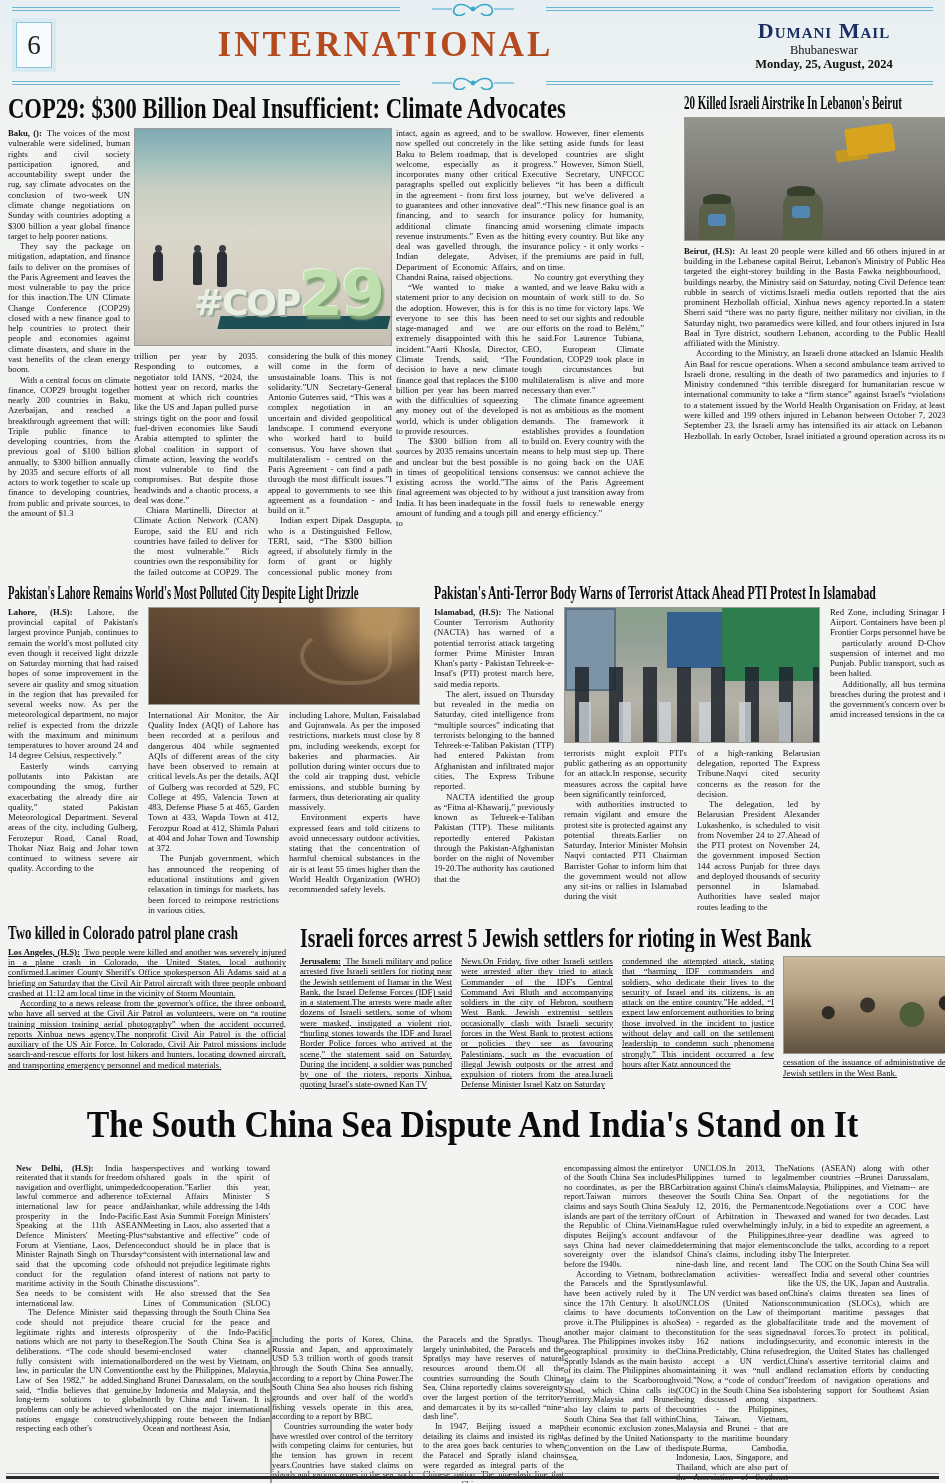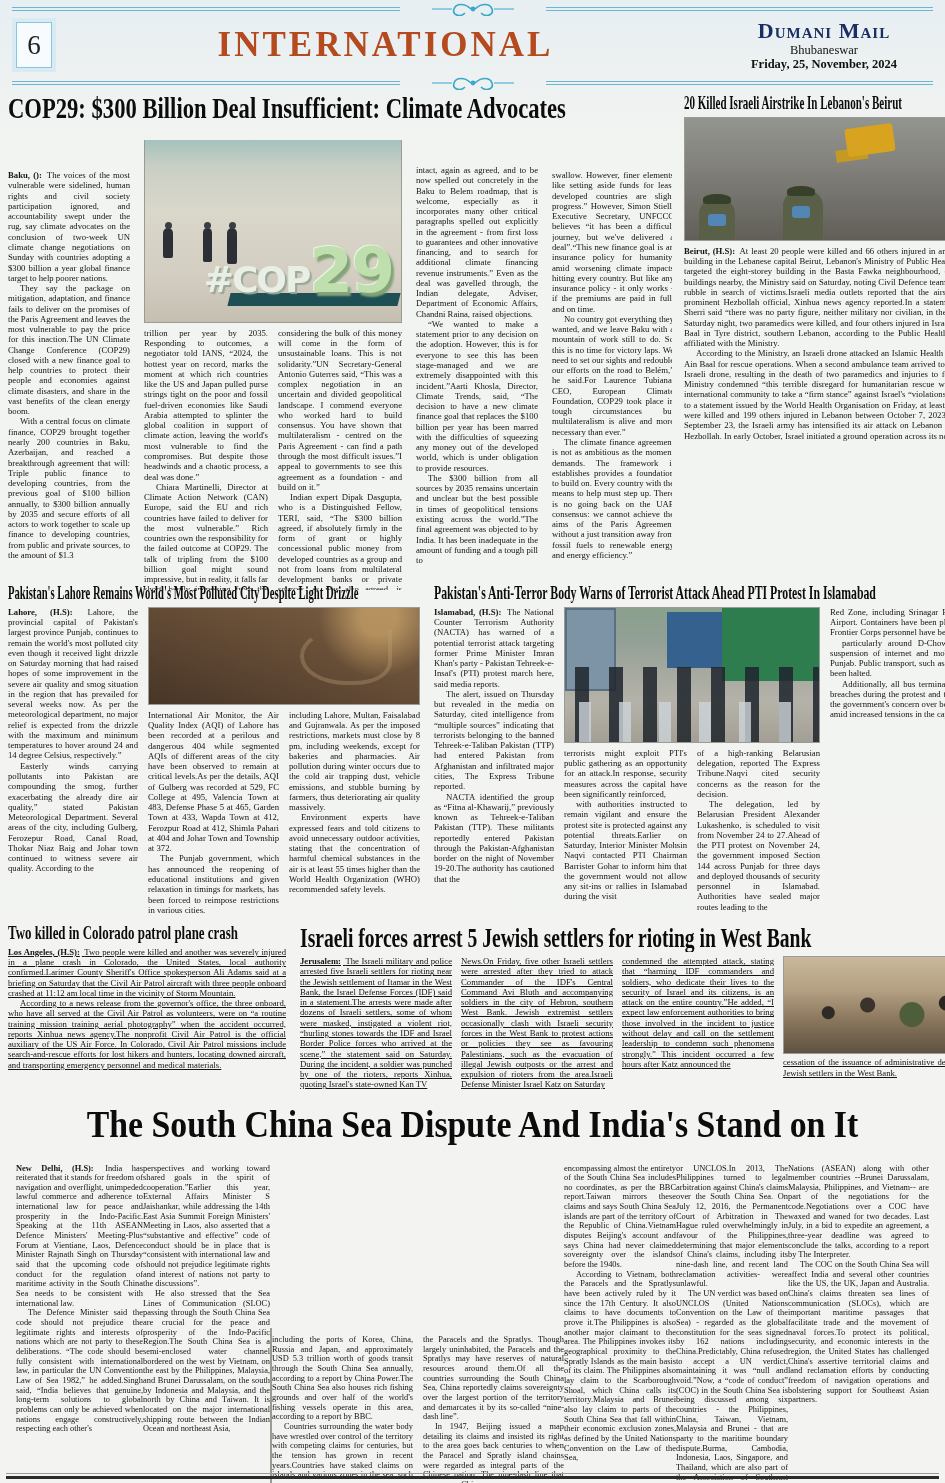--- a/index.html
+++ b/index.html
@@ -30,21 +30,21 @@
   .para.lead { text-indent: 0; }
   .dl { margin-right: 2px; }
   .col, .coltext { overflow: hidden; text-align: justify; font-size: 8.7px; line-height: 1.18; }
   .cont > .para:first-child, .cont > p:first-child { text-indent: 0; }
   .photo { position: relative; overflow: hidden; border: 1px solid #9b9b94; }
   
   .row-a { display: flex; gap: 12px; padding: 3px 8px 0; height: 490px; }
   .art-cop29 { width: 664px; flex: none; }
   .art-cop29 h1 { font-size: 29px; }
   .art-cop29 h1 .cz { transform: scaleX(.78); width: 129%; }
-  .body5 { display: flex; gap: 14px; margin-top: 17px; height: 450px; overflow: hidden; align-items: center; }
+  .body5 { display: flex; gap: 4px; margin-top: 5px; height: 450px; overflow: hidden; }
   .wcol { width: 122px; flex: none; }
   .mid5 { width: 258px; flex: none; display: flex; flex-direction: column; }
   .two { display: flex; gap: 10px; flex: 1; overflow: hidden; margin-top: 5px; }
   .two .col { width: 124px; }
   .cop29-photo { height: 218px; background: linear-gradient(180deg,#7fa9b3 0%,#9fc0bd 14%,#c9cfc4 28%,#dad7cb 48%,#d3cec1 78%,#c4bfb1 100%); }
   .letter-base { position: absolute; bottom: 16px; right: 2px; width: 170px; height: 13px; background: #1d4f55; transform: skewX(-14deg); }
   .cop29-letters { position: absolute; right: 8px; bottom: 20px; font-family: "DejaVu Sans", sans-serif; font-weight: 700; letter-spacing: -2px; line-height: 1; }
   .hashcop { font-size: 36px; color: #e9efe4; text-shadow: 2px 2px 1px #97a89a; }
   .n29 { font-size: 63px; color: #bfdfae; text-shadow: 3px 4px 2px #84a478, -1px -1px 0 #e8f5de; }
   .person { position: absolute; background: #2c3036; border-radius: 5px 5px 2px 2px; }
@@ -143,21 +143,21 @@
   </div>
 
   <header class="masthead">
     <div class="pagenum-box">
       <span>6</span>
     </div>
     <div class="section-title">INTERNATIONAL</div>
     <div class="brand-block">
       <div class="brand">Dumani Mail</div>
       <div class="city">Bhubaneswar</div>
-      <div class="date">Friday, 25, November, 2024</div>
+      <div class="date">Monday, 25, August, 2024</div>
     </div>
   </header>
 
   <div class="flourish">
     <span class="fl-line"></span>
     <svg width="130" height="14" viewBox="0 0 130 14">
       <path d="M63 7c-6-6-15-6-17 0s6 9 11 4 M67 7c6-6 15-6 17 0s-6 9-11 4" stroke="#3aa8cb" fill="none" stroke-width="1.6"></path>
       <circle cx="65" cy="7" r="2.4" fill="#3aa8cb"></circle>
       <path d="M24 7h20 M86 7h20" stroke="#3aa8cb" stroke-width="1.2"></path>
     </svg>

